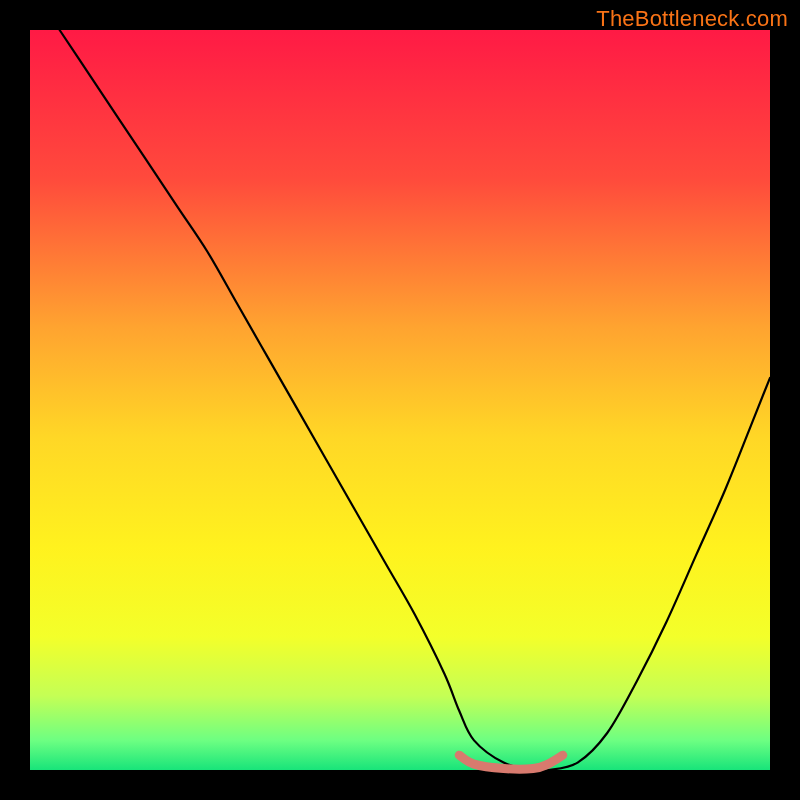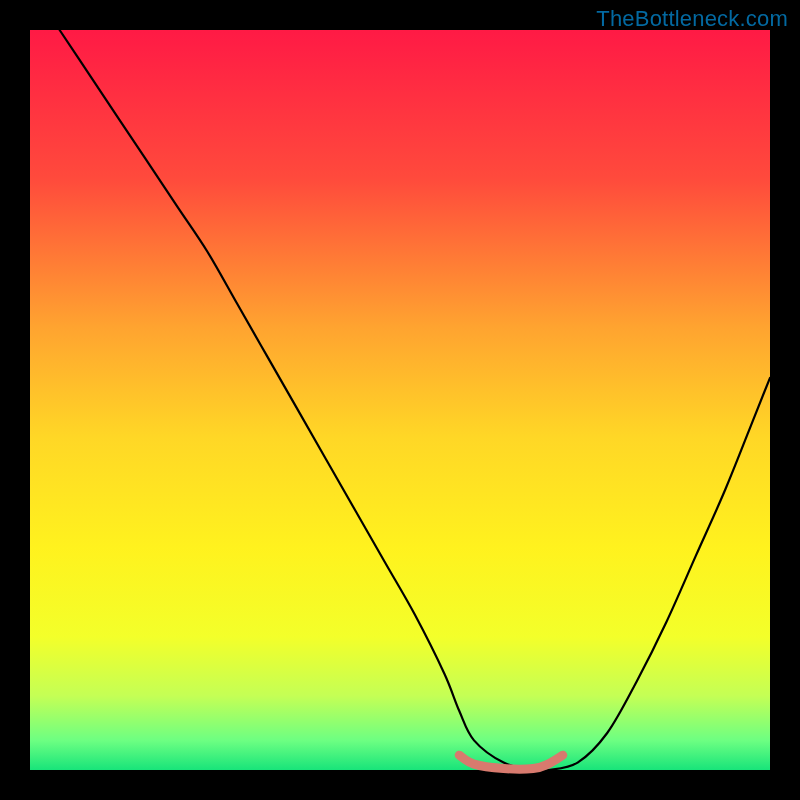--- a/index.html
+++ b/index.html
@@ -17,21 +17,21 @@
     width: 800px;
     height: 800px;
     background: #000;
   }
   .watermark {
     position: absolute;
     top: 6px;
     right: 12px;
     font-family: Arial, Helvetica, sans-serif;
     font-size: 22px;
-    color: #0369a1;
+    color: #f97316;
     letter-spacing: 0.2px;
     user-select: none;
   }
   svg {
     display: block;
   }
 </style>
 </head>
 <body>
 

